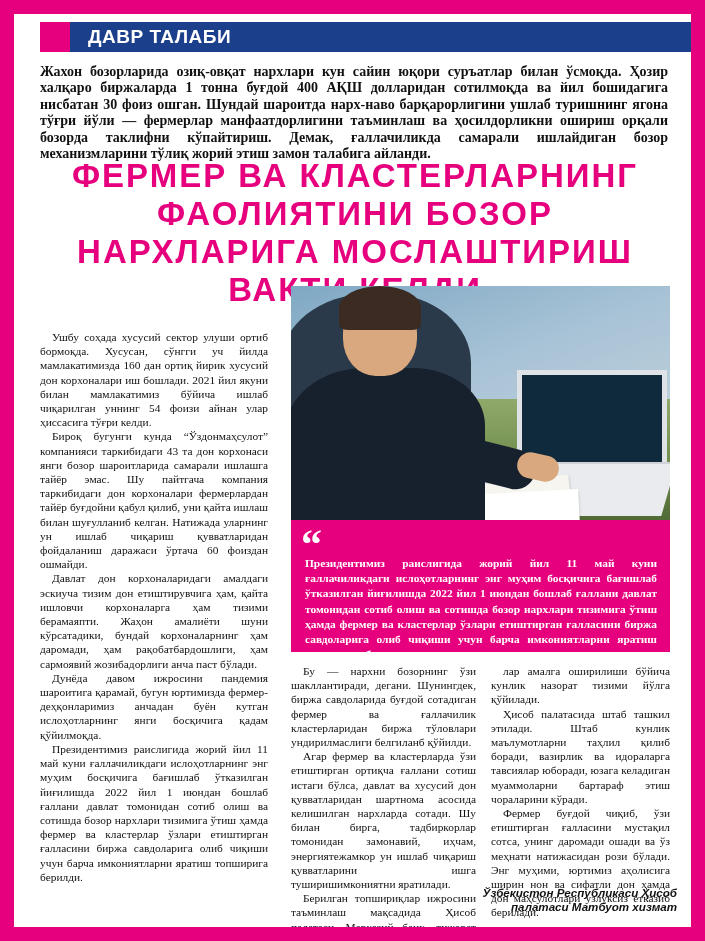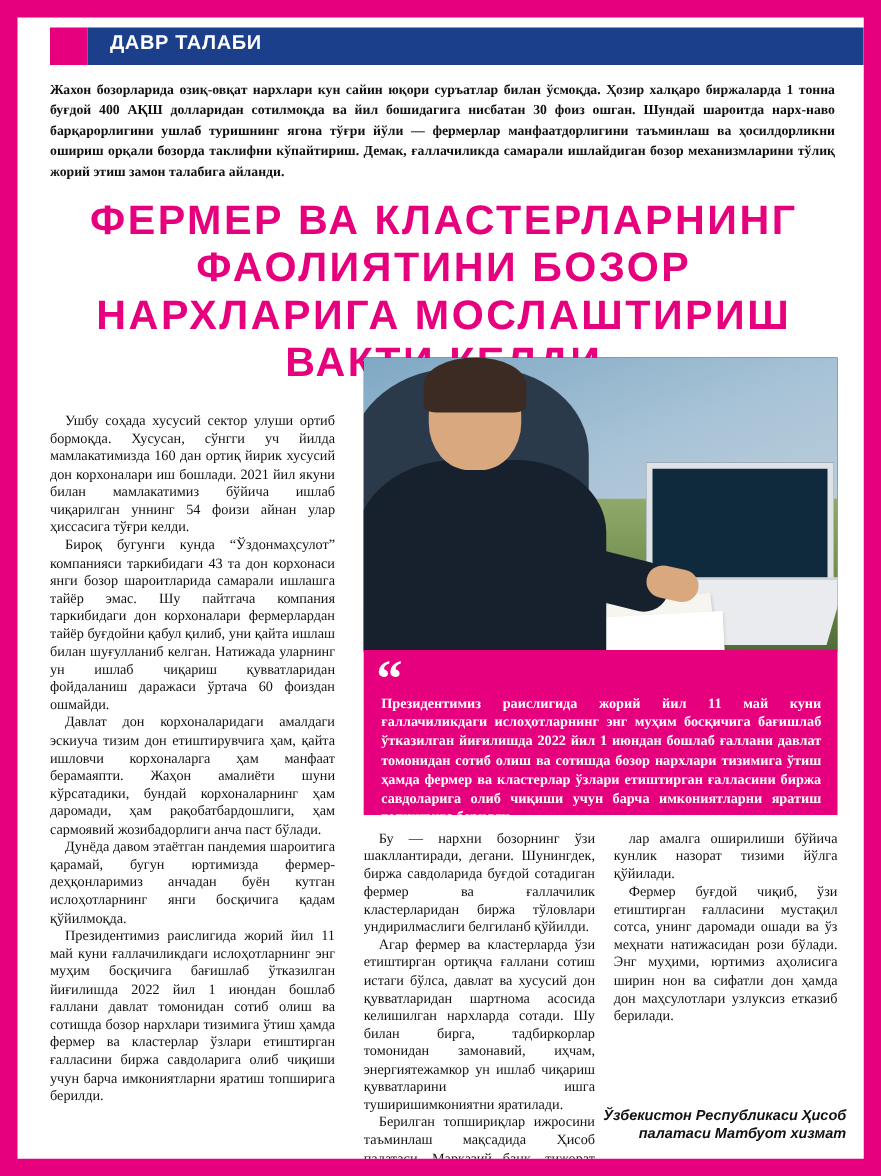--- a/index.html
+++ b/index.html
@@ -36,30 +36,30 @@
   .rubric-square {
     position:absolute; left:26px; top:0; width:30px; height:30px;
     background:#e6007e;
   }
   .rubric-bar {
     position:absolute; left:56px; top:0; right:0; height:30px;
     background:#1b3f8b;
   }
   .rubric-text {
     position:absolute; left:74px; top:4px;
-    color:#fff; font-weight:bold; font-size:16px; letter-spacing:0.5px;
+    color:#fff; font-weight:bold; font-size:19px; letter-spacing:0.5px;
     font-family:"Liberation Sans", sans-serif;
   }
 
   
   .lead {
     position:absolute; left:26px; top:50px; width:628px;
     font-family:"Liberation Serif", serif;
     font-weight:bold;
-    font-size:11px;
+    font-size:14px;
     line-height:16.4px;
     text-align:justify;
     color:#111;
   }
 
   
   .headline {
     position:absolute; left:26px; top:143px; width:630px;
     color:#e6007e;
     font-family:"Liberation Sans", sans-serif;
@@ -182,33 +182,34 @@
 
   <div class="strip"></div>
   <div class="quotebox">
     <div class="quote-mark">“</div>
     <div class="quote-text">Президентимиз раислигида жорий йил 11 май куни ғаллачиликдаги ислоҳотларнинг энг муҳим босқичига бағишлаб ўтказилган йиғилишда 2022 йил 1 июндан бошлаб ғаллани давлат томонидан сотиб олиш ва сотишда бозор нархлари тизимига ўтиш ҳамда фермер ва кластерлар ўзлари етиштирган ғалласини биржа савдоларига олиб чиқиши учун барча имкониятларни яратиш топширига берилди.</div>
   </div>
 
   <div class="col col1">
     <p>Ушбу соҳада хусусий сектор улуши ортиб бормоқда. Хусусан, сўнгги уч йилда мамлакатимизда 160 дан ортиқ йирик хусусий дон корхоналари иш бошлади. 2021 йил якуни билан мамлакатимиз бўйича ишлаб чиқарилган уннинг 54 фоизи айнан улар ҳиссасига тўғри келди.</p>
     <p>Бироқ бугунги кунда “Ўздонмаҳсулот” компанияси таркибидаги 43 та дон корхонаси янги бозор шароитларида самарали ишлашга тайёр эмас. Шу пайтгача компания таркибидаги дон корхоналари фермерлардан тайёр буғдойни қабул қилиб, уни қайта ишлаш билан шуғулланиб келган. Натижада уларнинг ун ишлаб чиқариш қувватларидан фойдаланиш даражаси ўртача 60 фоиздан ошмайди.</p>
-    <p>Давлат дон корхоналаридаги амалдаги эскиуча тизим дон етиштирувчига ҳам, қайта ишловчи корхоналарга ҳам манфаат берамаяпти. Жаҳон амалиёти шуни кўрсатадики, бундай корхоналарнинг ҳам даромади, ҳам рақобатбардошлиги, ҳам сармоявий жозибадорлиги анча паст бўлади.</p>
-    <p>Дунёда давом этаётган пандемия шароитига қарамай, бугун юртимизда фермер-деҳқонларимиз анчадан буён кутган ислоҳотларнинг янги босқичига қадам қўйилмоқда.</p>
+    <p>Давлат дон корхоналаридаги амалдаги эскиуча тизим дон етиштирувчига ҳам, қайта ишловчи корхоналарга ҳам тизими берамаяпти. Жаҳон амалиёти шуни кўрсатадики, бундай корхоналарнинг ҳам даромади, ҳам рақобатбардошлиги, ҳам сармоявий жозибадорлиги анча паст бўлади.</p>
+    <p>Дунёда давом ижросини пандемия шароитига қарамай, бугун юртимизда фермер-деҳқонларимиз анчадан буён кутган ислоҳотларнинг янги босқичига қадам қўйилмоқда.</p>
     <p>Президентимиз раислигида жорий йил 11 май куни ғаллачиликдаги ислоҳотларнинг энг муҳим босқичига бағишлаб ўтказилган йиғилишда 2022 йил 1 июндан бошлаб ғаллани давлат томонидан сотиб олиш ва сотишда бозор нархлари тизимига ўтиш ҳамда фермер ва кластерлар ўзлари етиштирган ғалласини биржа савдоларига олиб чиқиши учун барча имкониятларни яратиш топширига берилди.</p>
   </div>
 
   <div class="col col2">
     <p>Бу — нархни бозорнинг ўзи шакллантиради, дегани. Шунингдек, биржа савдоларида буғдой сотадиган фермер ва ғаллачилик кластерларидан биржа тўловлари ундирилмаслиги белгиланб қўйилди.</p>
     <p>Агар фермер ва кластерларда ўзи етиштирган ортиқча ғаллани сотиш истаги бўлса, давлат ва хусусий дон қувватларидан шартнома асосида келишилган нархларда сотади. Шу билан бирга, тадбиркорлар томонидан замонавий, иҳчам, энергиятежамкор ун ишлаб чиқариш қувватларини ишга туширишимкониятни яратилади.</p>
     <p>Берилган топшириқлар ижросини таъминлаш мақсадида Ҳисоб палатаси, Марказий банк, тижорат банклари ва дон корхоналари томонидан “Қишлоқ хўжалигини давлат томонидан қўллаб-қувватлаш жамғармаси — тижорат банки — дон корхонаси — кластер ва фермер — биржа” занжири асосида тўлов-</p>
   </div>
 
   <div class="col col3">
     <p>лар амалга оширилиши бўйича кунлик назорат тизими йўлга қўйилади.</p>
+    <p>Ҳисоб палатасида штаб ташкил этилади. Штаб кунлик маълумотларни таҳлил қилиб боради, вазирлик ва идораларга тавсиялар юборади, юзага келадиган муаммоларни бартараф этиш чораларини кўради.</p>
     <p>Фермер буғдой чиқиб, ўзи етиштирган ғалласини мустақил сотса, унинг даромади ошади ва ўз меҳнати натижасидан рози бўлади. Энг муҳими, юртимиз аҳолисига ширин нон ва сифатли дон ҳамда дон маҳсулотлари узлуксиз етказиб берилади.</p>
   </div>
 
   <div class="signature">Ўзбекистон Республикаси Ҳисоб палатаси Матбуот хизмат</div>
 
 </div>
 
 <div class="page-frame"></div>
 
 </body></html>

